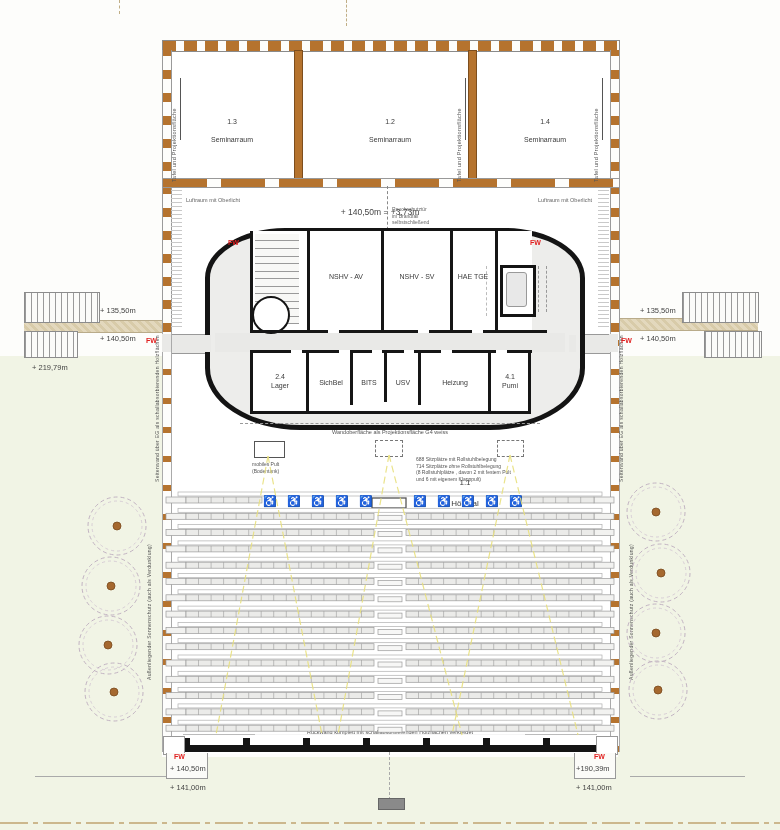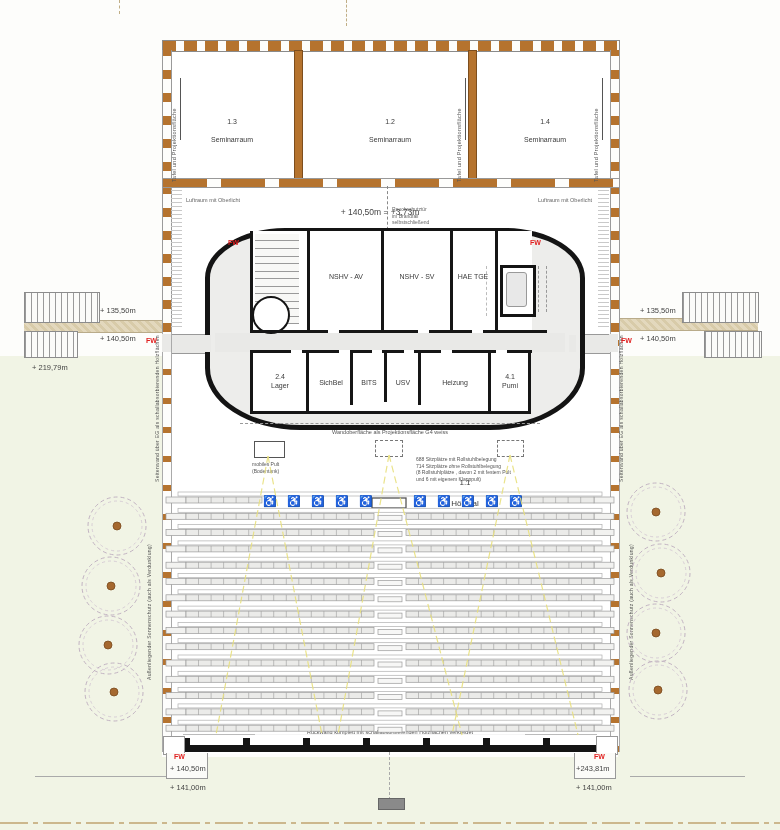--- a/index.html
+++ b/index.html
@@ -170,21 +170,21 @@
   <div class="vt abs" style="left:146px;top:540px;height:140px;font-size:5px;">Außenliegender  Sonnenschutz  (auch als Verdunklung)</div>
   <div class="vt abs" style="left:628px;top:540px;height:140px;font-size:5px;">Außenliegender  Sonnenschutz  (auch als Verdunklung)</div>
 
   <div class="t" style="left:100px;top:306px;font-size:7.5px;color:#444;">+ 135,50m</div>
   <div class="t" style="left:100px;top:334px;font-size:7.5px;color:#444;">+ 140,50m</div>
   <div class="t" style="left:32px;top:363px;font-size:7.5px;color:#444;">+ 219,79m</div>
   <div class="t" style="left:640px;top:306px;font-size:7.5px;color:#444;">+ 135,50m</div>
   <div class="t" style="left:640px;top:334px;font-size:7.5px;color:#444;">+ 140,50m</div>
   <div class="t" style="left:170px;top:764px;font-size:7.5px;color:#444;">+ 140,50m</div>
   <div class="t" style="left:170px;top:783px;font-size:7.5px;color:#444;">+ 141,00m</div>
-  <div class="t" style="left:576px;top:764px;font-size:7.5px;color:#444;">+243,81m</div>
+  <div class="t" style="left:576px;top:764px;font-size:7.5px;color:#444;">+190,39m</div>
   <div class="t" style="left:576px;top:783px;font-size:7.5px;color:#444;">+ 141,00m</div>
 
   <div class="fw" style="left:228px;top:239px;">FW</div>
   <div class="fw" style="left:530px;top:239px;">FW</div>
   <div class="fw" style="left:146px;top:337px;">FW</div>
   <div class="fw" style="left:621px;top:337px;">FW</div>
   <div class="fw" style="left:174px;top:753px;">FW</div>
   <div class="fw" style="left:594px;top:753px;">FW</div>
 
   <div class="abs" style="left:119px;top:0;width:1px;height:14px;border-left:1px dashed #c0ae86;"></div>

